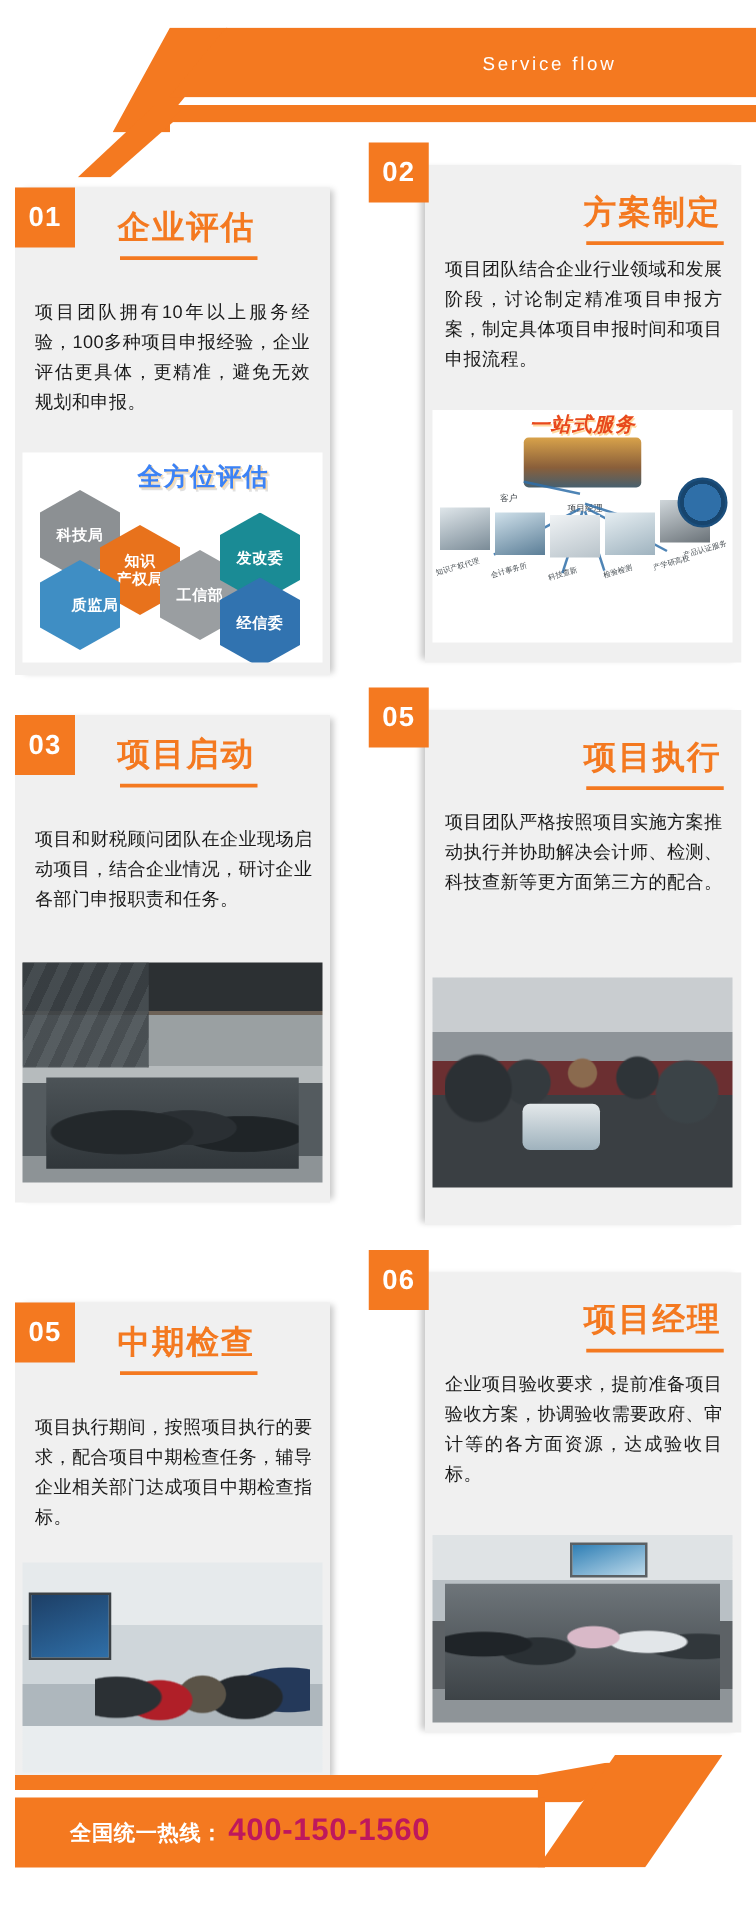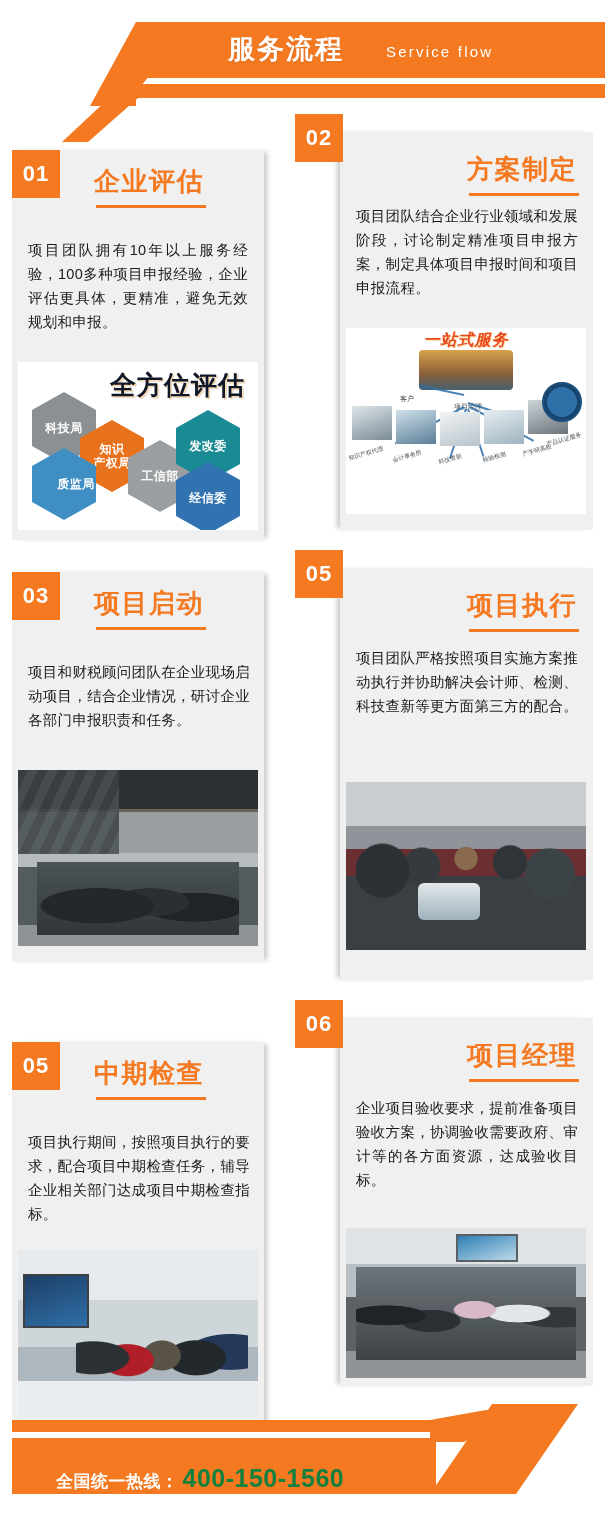--- a/index.html
+++ b/index.html
@@ -146,21 +146,21 @@
       radial-gradient(ellipse at 54% 46%, #d9b9c8 0 12%, transparent 13%),
       radial-gradient(ellipse at 74% 50%, #e2e6e9 0 13%, transparent 14%),
       radial-gradient(ellipse at 92% 54%, #31373b 0 14%, transparent 15%),
       linear-gradient(180deg,#6e757a,#3d4347);
   }
 
   
   .hexwrap { position: absolute; background: #ffffff; overflow: hidden; }
   .hex-title {
     position: absolute; left: 92px; top: 6px;
-    font-size: 26px; font-weight: bold; color: #0f172a; letter-spacing: 1px;
+    font-size: 20px; font-weight: bold; color: #3b82f6; letter-spacing: 1px;
     text-shadow: 1px 1px 0 #ffd9a0, 2px 2px 0 rgba(0,0,0,.12);
   }
   .hex {
     position: absolute; width: 64px; height: 72px;
     clip-path: polygon(50% 0%, 100% 25%, 100% 75%, 50% 100%, 0% 75%, 0% 25%);
     display: flex; align-items: center; justify-content: center;
     color: #fff; font-size: 12px; font-weight: bold; line-height: 14px;
     text-align: center; letter-spacing: .5px;
   }
 
@@ -208,33 +208,32 @@
     position: absolute; left: 12px; top: 40px; width: 424px; height: 56px; background: #f47920;
   }
   .ftr-bar-tail {
     position: absolute; left: 430px; top: 6px; width: 148px; height: 90px; background: #f47920;
     clip-path: polygon(62px 0, 148px 0, 86px 90px, 0 90px);
   }
   .ftr-text {
     position: absolute; left: 56px; top: 52px; display: flex; align-items: baseline; gap: 4px;
   }
   .ftr-label { color: #ffffff; font-size: 17px; font-weight: bold; letter-spacing: .5px; }
-  .ftr-num { color: #15803d; font-size: 25px; font-weight: bold; letter-spacing: .5px; margin-top: 14px; }
+  .ftr-num { color: #be185d; font-size: 25px; font-weight: bold; letter-spacing: .5px; }
 </style>
 </head>
 <body>
 
 <div class="page">
 
   <div class="header">
     <div class="hdr-bar-tail"></div>
     <div class="hdr-bar"></div>
     <div class="hdr-stripe-tail"></div>
     <div class="hdr-stripe"></div>
-    <div class="hdr-title">服务流程</div>
     <div class="hdr-sub">Service flow</div>
   </div>
 
   <div class="card left" style="top:150px; height:390px;">
     <div class="badge left" style="top:0; left:0;">01</div>
     <div class="card-title left" style="left:82px; top:14px;">企业评估</div>
     <div class="card-body" style="left:16px; top:88px; width:220px;">项目团队拥有10年以上服务经验，100多种项目申报经验，企业评估更具体，更精准，避免无效规划和申报。</div>
 
     <div class="hexwrap" style="left:6px; top:212px; width:240px; height:168px;">
       <div class="hex-title">全方位评估</div>

